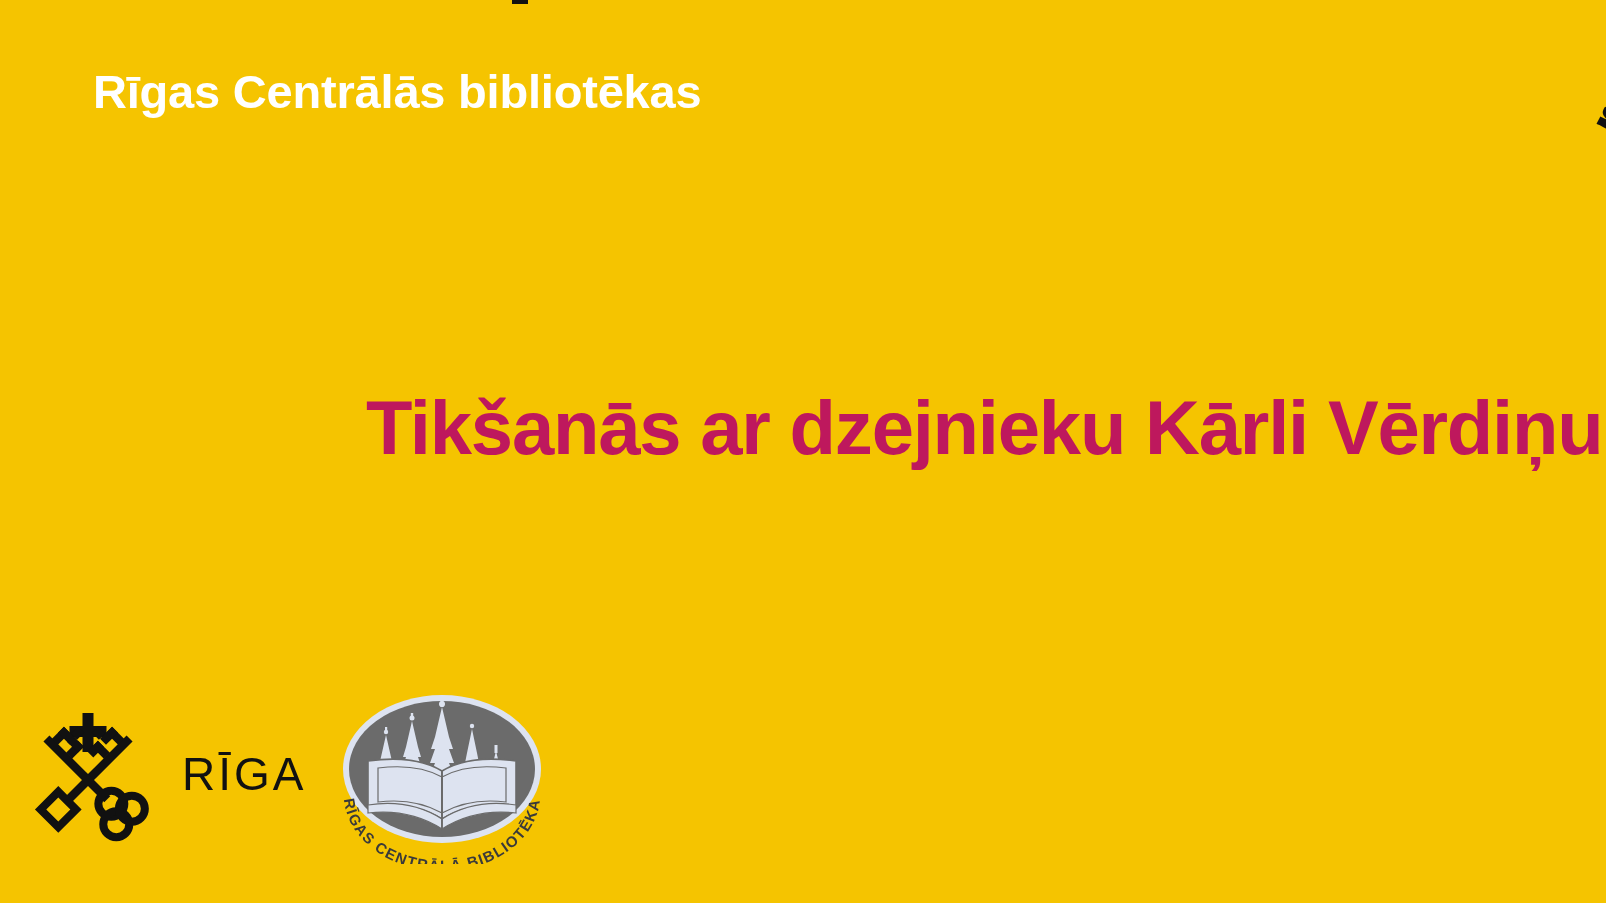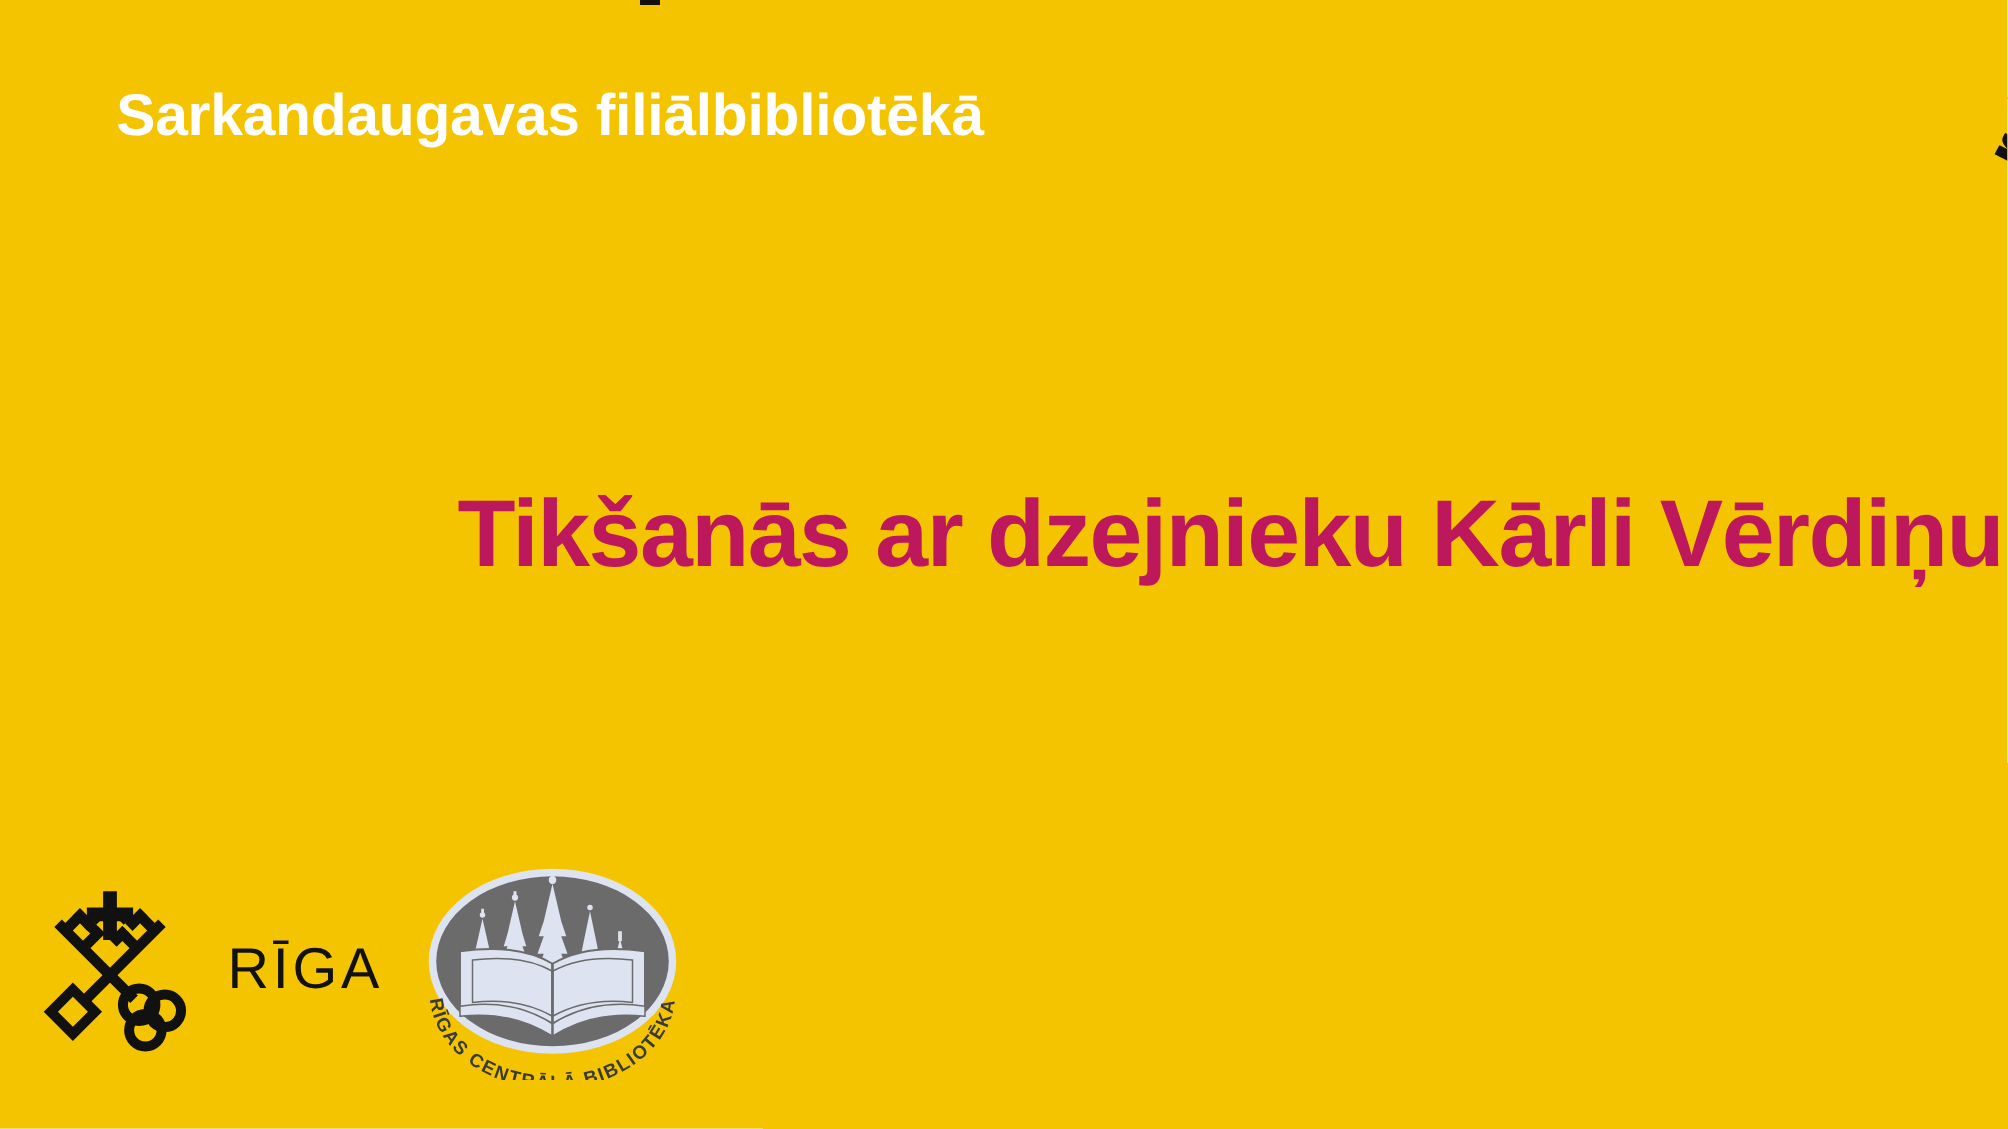--- a/index.html
+++ b/index.html
@@ -121,21 +121,21 @@
 </head>
 <body>
 
 <div id="poster">
 
   <div class="top-glyph-remnant"></div>
 
   <div class="corner-rotated-word">rdiņu</div>
 
   <div class="organiser">
-    <div class="organiser-line">Sarkandaugavas filiālbibliotēkā</div>
+    <div class="organiser-line">Rīgas Centrālās bibliotēkas</div>
   </div>
 
   <div class="event-title">Tikšanās ar dzejnieku Kārli Vērdiņu</div>
 
   <div class="logo-strip">
 
     <div class="riga-logo">
       <svg class="riga-keys" viewBox="0 0 148 148">
         <g fill="#111111">
 

